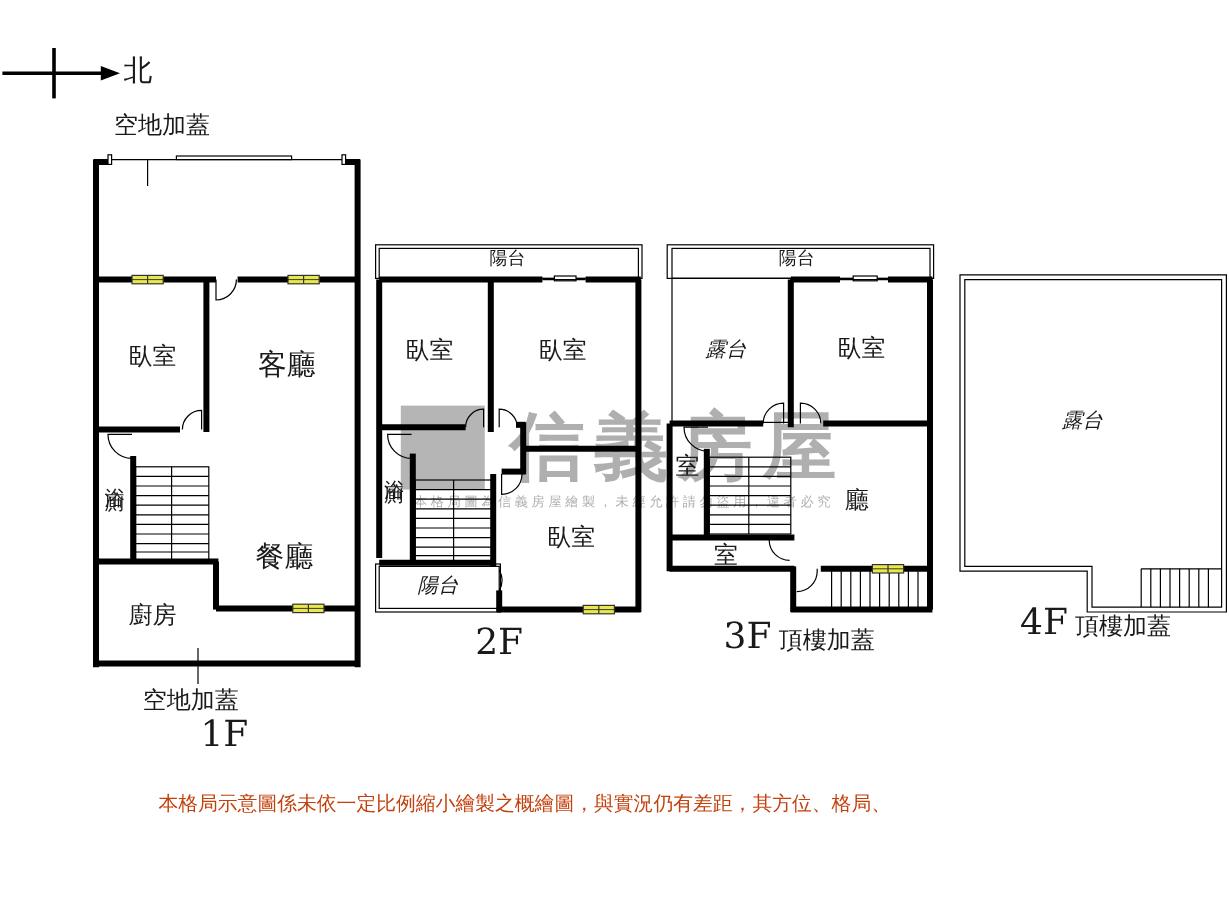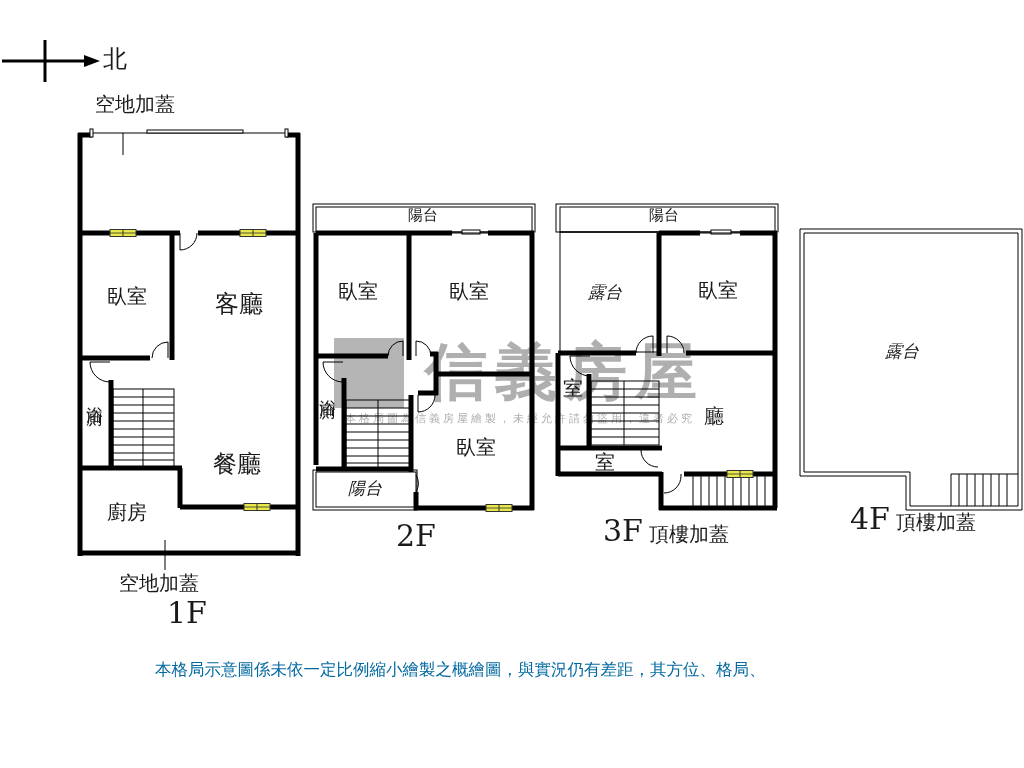--- a/index.html
+++ b/index.html
@@ -8,21 +8,21 @@
   svg.plan { position:absolute; left:0; top:0; width:1024px; height:768px; }
   .lbl { position:absolute; white-space:nowrap; color:#1a1a1a; line-height:1; }
   .room-lg { font-size:24px; }
   .room-md { font-size:20px; }
   .room-sm { font-size:17px;font-style:italic; }
   .room-xs { font-size:15px; }
   .vert { writing-mode:vertical-rl; font-size:17px; letter-spacing:2px; }
   .floor-num { font-family:"DejaVu Serif", serif; font-size:30px; }
   .floor-sub { font-size:20px; margin-left:6px; }
   .north { font-size:24px; }
-  .disclaimer { position:absolute; left:155px; top:659px; font-size:16.5px; line-height:21px; color:#0369a1; white-space:nowrap; }
+  .disclaimer { position:absolute; left:132px; top:659px; font-size:16.5px; line-height:21px; color:#c2410c; white-space:nowrap; }
   .wm-big { position:absolute; left:425px; top:330px; font-size:62px; font-weight:bold; color:rgba(110,110,110,0.55); letter-spacing:8px; }
   .wm-small { position:absolute; left:345px; top:411px; font-size:11px; color:rgba(120,120,120,0.6); letter-spacing:3px; }
   .wm-logo { position:absolute; left:334px; top:338px; width:70px; height:70px; background:rgba(120,120,120,0.55); }
 </style>
 </head>
 <body>
 
 <div class="wm-logo"></div>
 <div class="wm-big">信義房屋</div>
 <div class="wm-small">本格局圖為信義房屋繪製，未經允許請勿盜用，違者必究</div>

